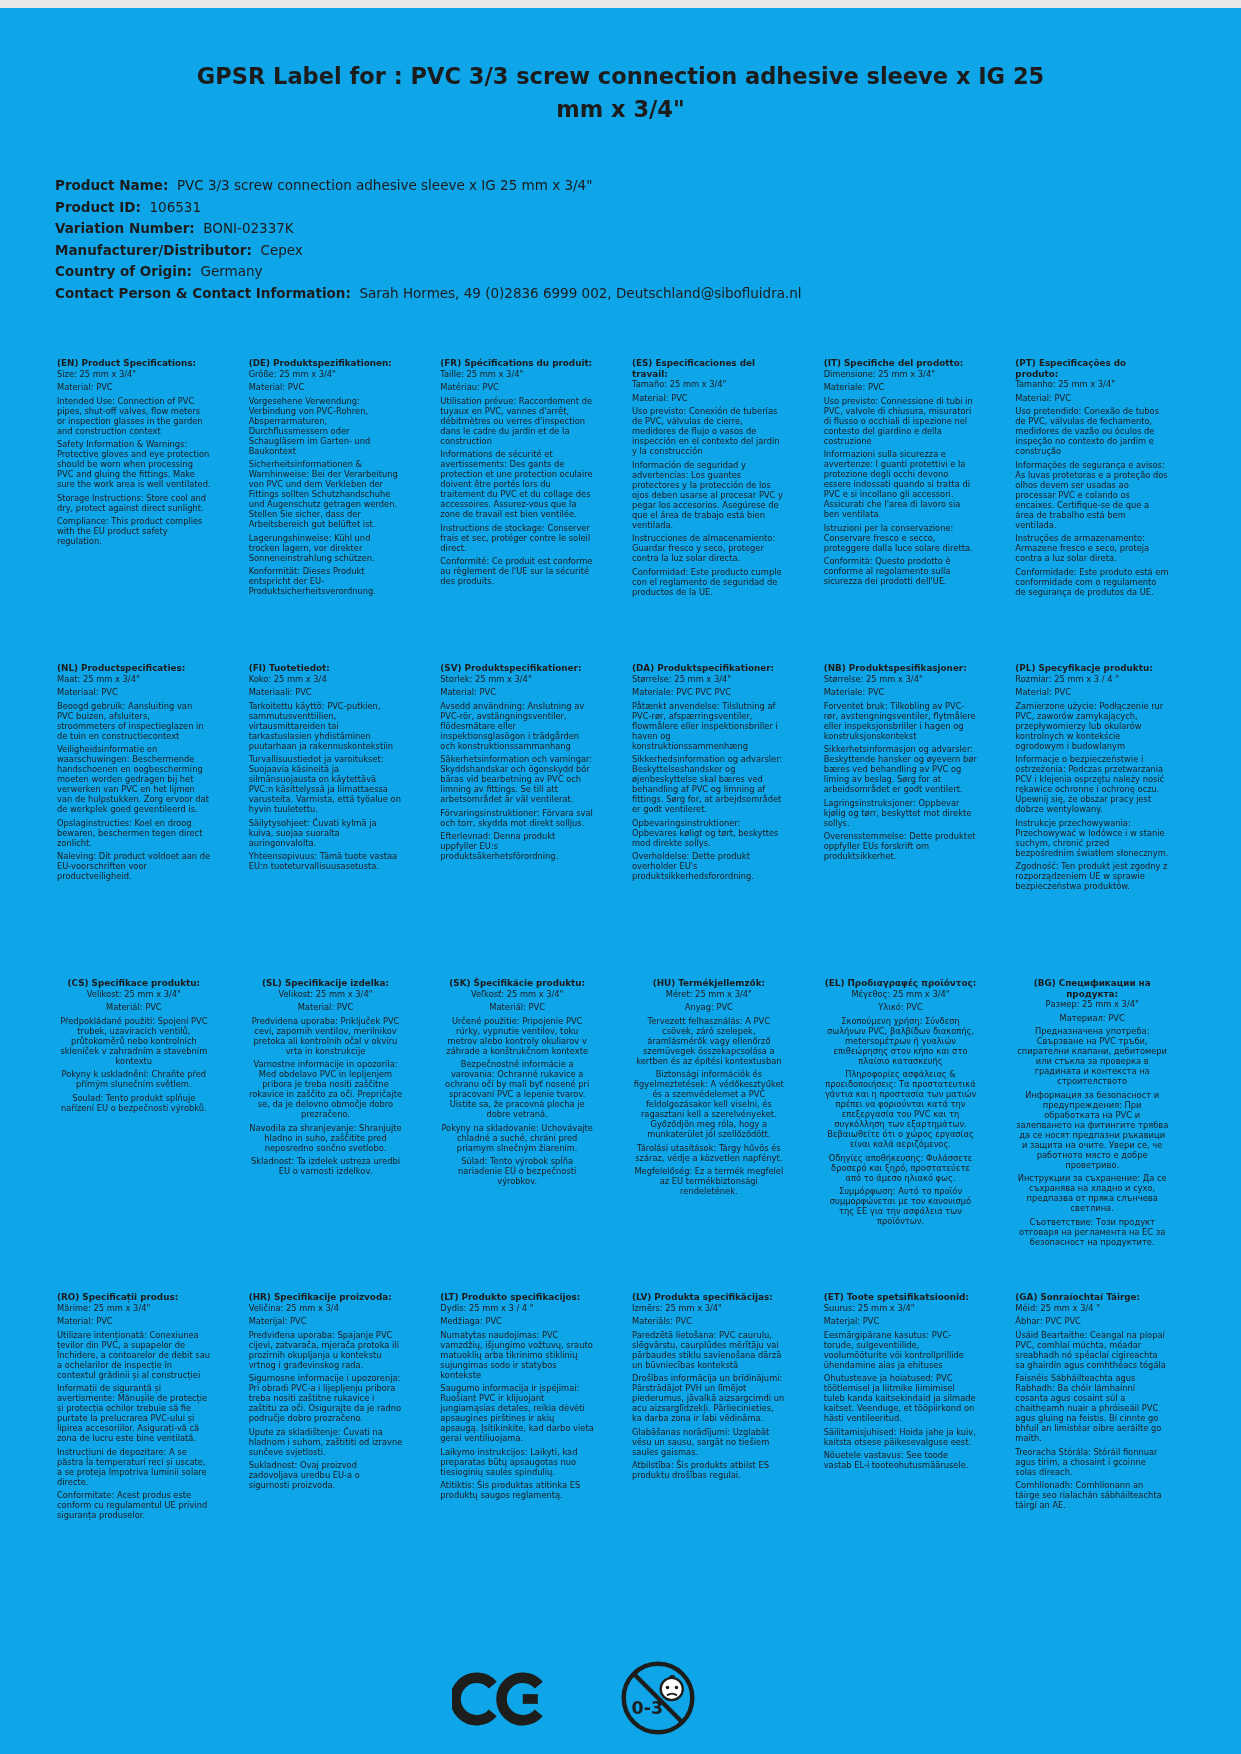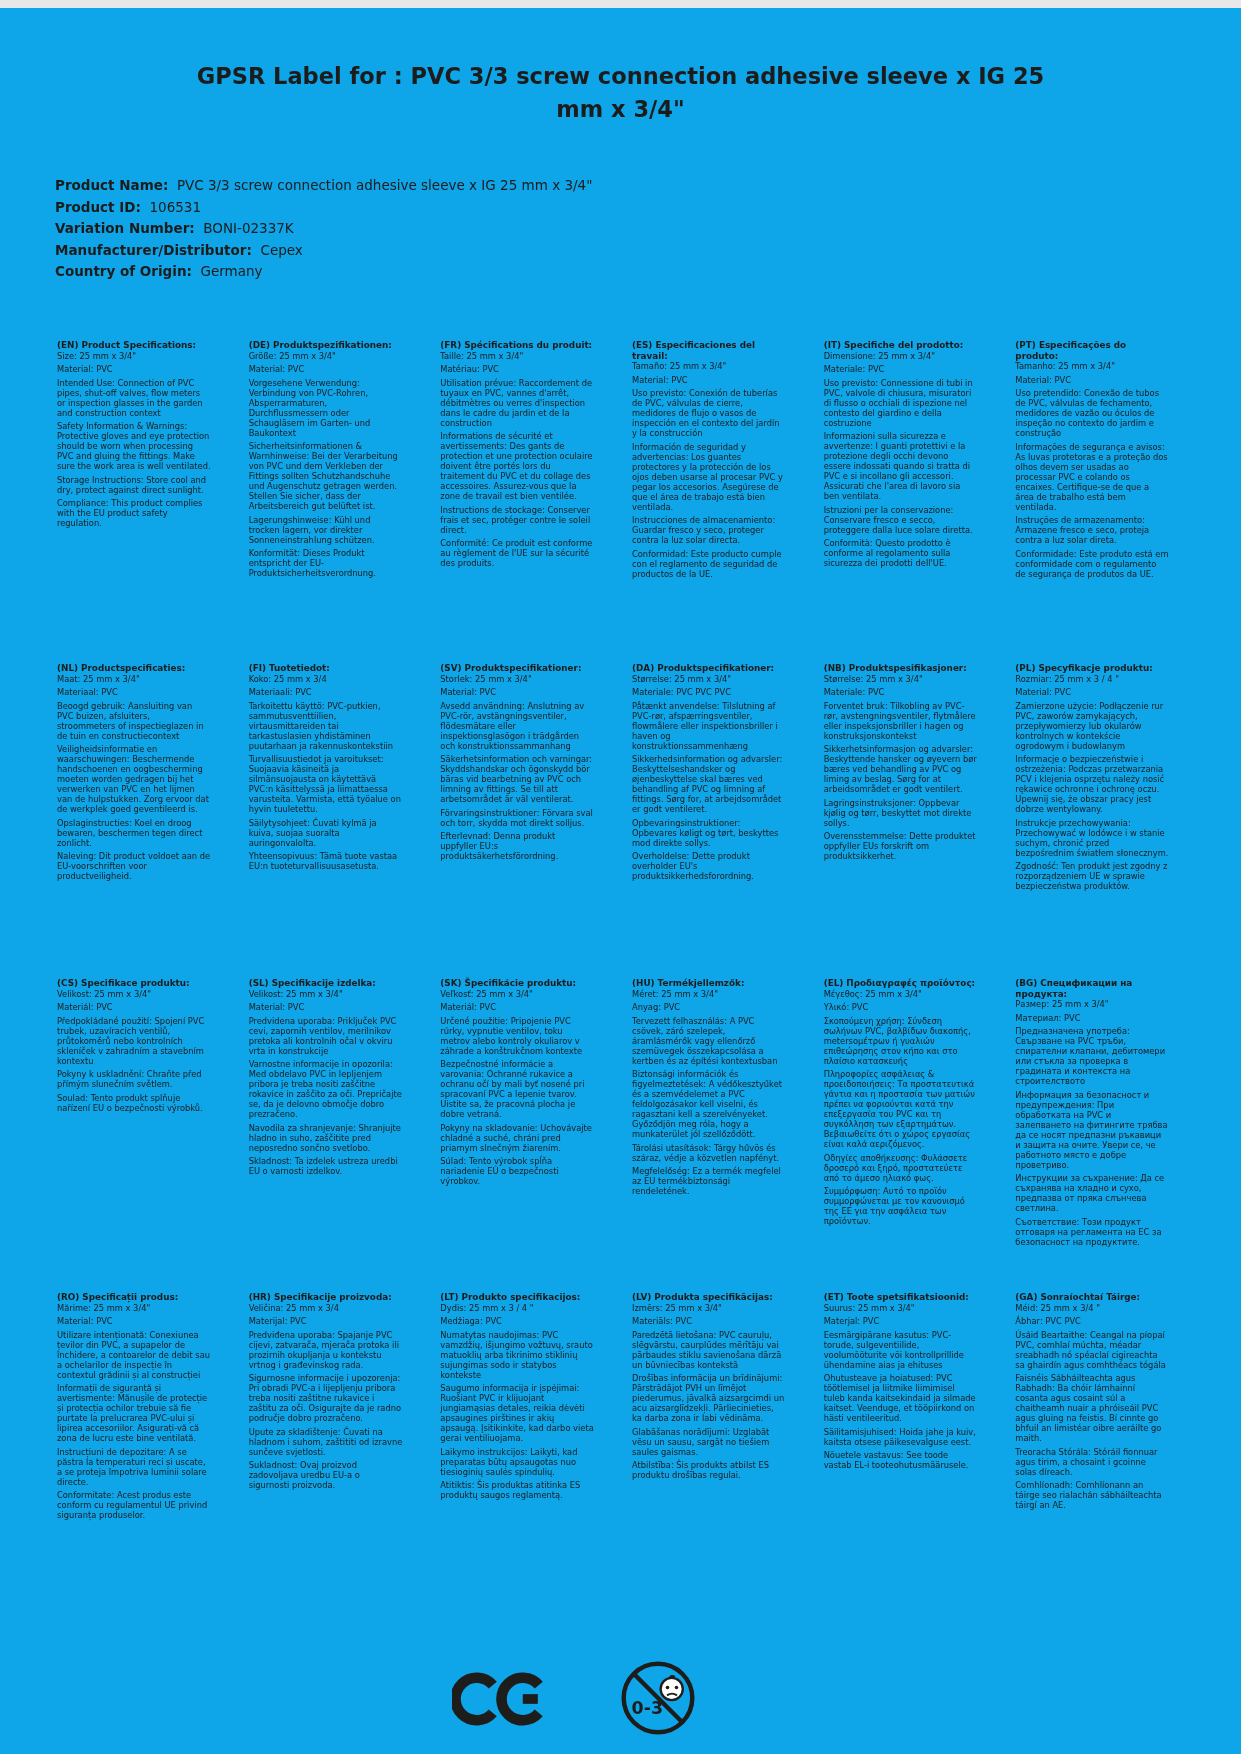--- a/index.html
+++ b/index.html
@@ -21,23 +21,23 @@
     font-size:13.5px;line-height:21.5px;
   }
   .info-line{white-space:nowrap;}
   .info-label{font-weight:bold;}
   .info-value{font-weight:normal;}
   .lang-row{
     position:absolute;left:57px;width:1124px;
     display:grid;grid-template-columns:repeat(6,1fr);column-gap:26px;
     align-items:start;
   }
-  #lang-row-1{top:332px;}
+  #lang-row-1{top:350px;}
   #lang-row-2{top:655px;}
-  #lang-row-3{top:970px;}
+  #lang-row-3{top:970px;text-align:center;}
   #lang-row-4{top:1284px;}
   .lang-cell{padding-right:12px;overflow-wrap:break-word;}
   .lang-header{font-weight:bold;font-size:8.8px;line-height:10.6px;}
   .lang-p{font-size:8.3px;line-height:10px;margin:3.5px 0 0 0;}
   .lang-p.first{margin-top:0;}
   .footer-icons{position:absolute;top:1652px;left:0;width:100%;height:80px;}
   .ce-mark{position:absolute;left:452px;top:8px;width:92px;height:62px;}
   .age-warning{position:absolute;left:620px;top:0px;width:76px;height:76px;}
   svg{display:block;width:100%;height:100%;}
 </style>
@@ -50,20 +50,21 @@
     <div>GPSR Label for : PVC 3/3 screw connection adhesive sleeve x IG 25</div>
     <div>mm x 3/4"</div>
   </div>
 
   <div class="product-info">
       <div class="info-line"><span class="info-label">Product Name:</span><span class="info-value">&nbsp; PVC 3/3 screw connection adhesive sleeve x IG 25 mm x 3/4"</span></div>
       <div class="info-line"><span class="info-label">Product ID:</span><span class="info-value">&nbsp; 106531</span></div>
       <div class="info-line"><span class="info-label">Variation Number:</span><span class="info-value">&nbsp; BONI-02337K</span></div>
       <div class="info-line"><span class="info-label">Manufacturer/Distributor:</span><span class="info-value">&nbsp; Cepex</span></div>
       <div class="info-line"><span class="info-label">Country of Origin:</span><span class="info-value">&nbsp; Germany</span></div>
+      <div class="info-line"><span class="info-label">Contact Person &amp; Contact Information:</span><span class="info-value">&nbsp; Sarah Hormes, 49 (0)2836 6999 002, Deutschland@sibofluidra.nl</span></div>
     </div>
 
   <div class="lang-row" id="lang-row-1">
       <div class="lang-cell">
         <div class="lang-header">(EN) Product Specifications:</div>
         <p class="lang-p first">Size: 25 mm x 3/4"</p>
         <p class="lang-p">Material: PVC</p>
         <p class="lang-p">Intended Use: Connection of PVC pipes, shut-off valves, flow meters or inspection glasses in the garden and construction context</p>
         <p class="lang-p">Safety Information &amp; Warnings: Protective gloves and eye protection should be worn when processing PVC and gluing the fittings. Make sure the work area is well ventilated.</p>
         <p class="lang-p">Storage Instructions: Store cool and dry, protect against direct sunlight.</p>

